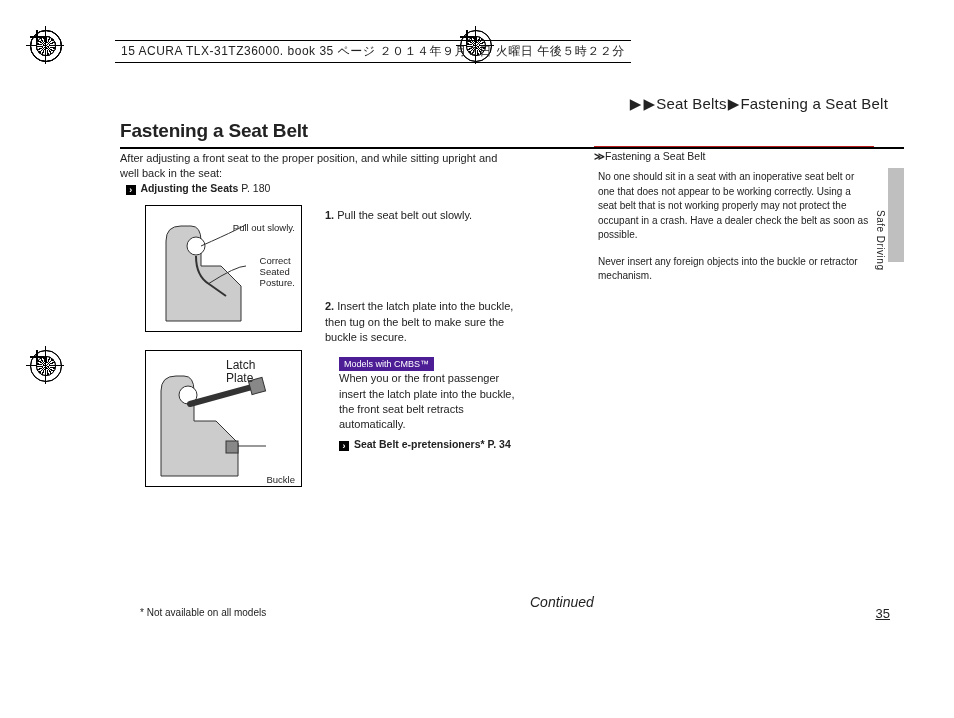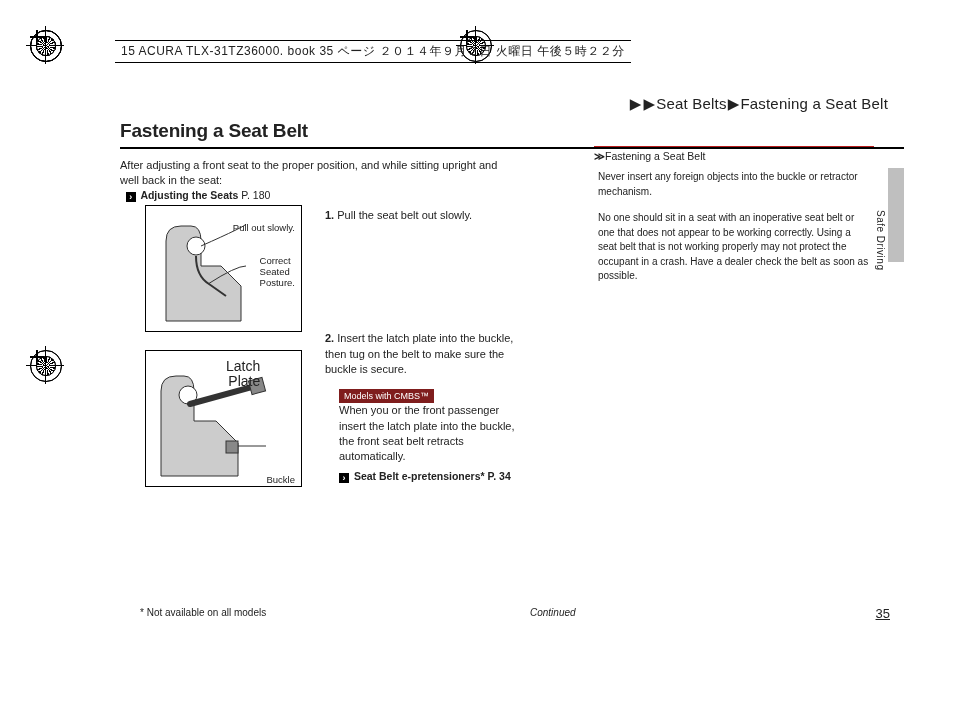--- a/index.html
+++ b/index.html
@@ -69,21 +69,21 @@
     position:absolute; top:40px; left:20px;
     font-size:19px; font-weight:700; margin:0;
     letter-spacing:-.2px;
   }
   .rule {
     position:absolute; top:67px; left:20px; right:0;
     height:1.5px; background:#000;
   }
 
   .intro {
-    position:absolute; top:78px; left:20px; width:395px;
+    position:absolute; top:71px; left:20px; width:395px;
     font-size:11px; line-height:1.35;
   }
   .xref {
     font-size:10.5px; font-weight:700;
   }
   .xref .sq {
     display:inline-block; width:10px; height:10px; background:#000;
     color:#fff; font-size:9px; line-height:10px; text-align:center;
     vertical-align:-1px; margin-right:2px;
   }
@@ -91,33 +91,33 @@
   .fig {
     position:absolute; left:45px; width:155px;
     border:1px solid #000;
   }
   .fig1 { top:125px; height:125px; }
   .fig2 { top:270px; height:135px; }
   
   .fig1 .lblA { position:absolute; top:16px; right:6px; font-size:9.5px; }
   .fig1 .lblB { position:absolute; top:50px; right:6px; font-size:9.5px; line-height:1.15; text-align:left;margin-left:32px; }
   
-  .fig2 .lblA { position:absolute; top:8px; left:80px; font-size:14px; line-height:1.1;text-align:right; }
+  .fig2 .lblA { position:absolute; top:8px; left:80px; font-size:12px; line-height:1.1; }
   .fig2 .lblB { position:absolute; top:88px; right:6px; font-size:9.5px;margin-top:35px; }
 
   .steps {
     position:absolute; top:128px; left:225px; width:200px;
     font-size:11px; line-height:1.4;
   }
-  .step2 { margin-top:108px; }
+  .step2 { margin-top:76px; }
   .steps .num { font-weight:700; }
   .steps .indent { padding-left:14px; }
   .pointer { display:inline-block; transform:scaleX(.7); font-size:12px; vertical-align:-1px; }
   .badge {
-    display:inline-block; background:#7f1d1d; color:#fff;
+    display:inline-block; background:#4c1d95; color:#fff;
     font-size:9px; padding:1px 5px;
   }
 
   .sidebox {
     position:absolute; top:66px; right:30px; width:280px;
     border-top:1px solid #b91c1c;
     font-size:10px; line-height:1.45;margin-left:32px;
   }
   .sidebox .hd {
     font-size:10.5px; padding:2px 0 6px 0;
@@ -132,21 +132,21 @@
   .section-label {
     position:absolute; top:130px; right:18px;
     writing-mode:vertical-rl;
     font-size:10px; letter-spacing:.5px;
   }
 
   .footnote {
     position:absolute; bottom:20px; left:40px; font-size:10px;
   }
   .continued {
-    position:absolute; bottom:20px; left:430px; font-size:10px; font-style:italic;
+    position:absolute; bottom:28px; left:430px; font-size:14px; font-style:italic;
   }
   .pagenum {
     position:absolute; bottom:17px; right:14px; font-size:13px; font-weight:400;text-decoration:underline;
   }
 
   
   .fig svg { width:100%; height:100%; }
 </style>
 </head>
 <body>
@@ -260,22 +260,22 @@
         <span>Seat Belt e-pretensioners*</span>
         <span style="font-weight:700;">P. 34</span>
       </div>
     </div>
   </div>
 
   <div class="sidebox">
     <div class="hd">
       <span class="chevs">≫</span><span>Fastening a Seat Belt</span>
     </div>
+    <p>No one should sit in a seat with an inoperative seat belt or one that does not appear to be working correctly. Using a seat belt that is not working properly may not protect the occupant in a crash. Have a dealer check the belt as soon as possible.</p>
     <p>Never insert any foreign objects into the buckle or retractor mechanism.</p>
-    <p>No one should sit in a seat with an inoperative seat belt or one that does not appear to be working correctly. Using a seat belt that is not working properly may not protect the occupant in a crash. Have a dealer check the belt as soon as possible.</p>
   </div>
 
   <div class="section-tab"></div>
   <div class="section-label">Safe Driving</div>
 
   <div class="footnote">* Not available on all models</div>
   <div class="continued">Continued</div>
   <div class="pagenum">35</div>
 
 </div>

